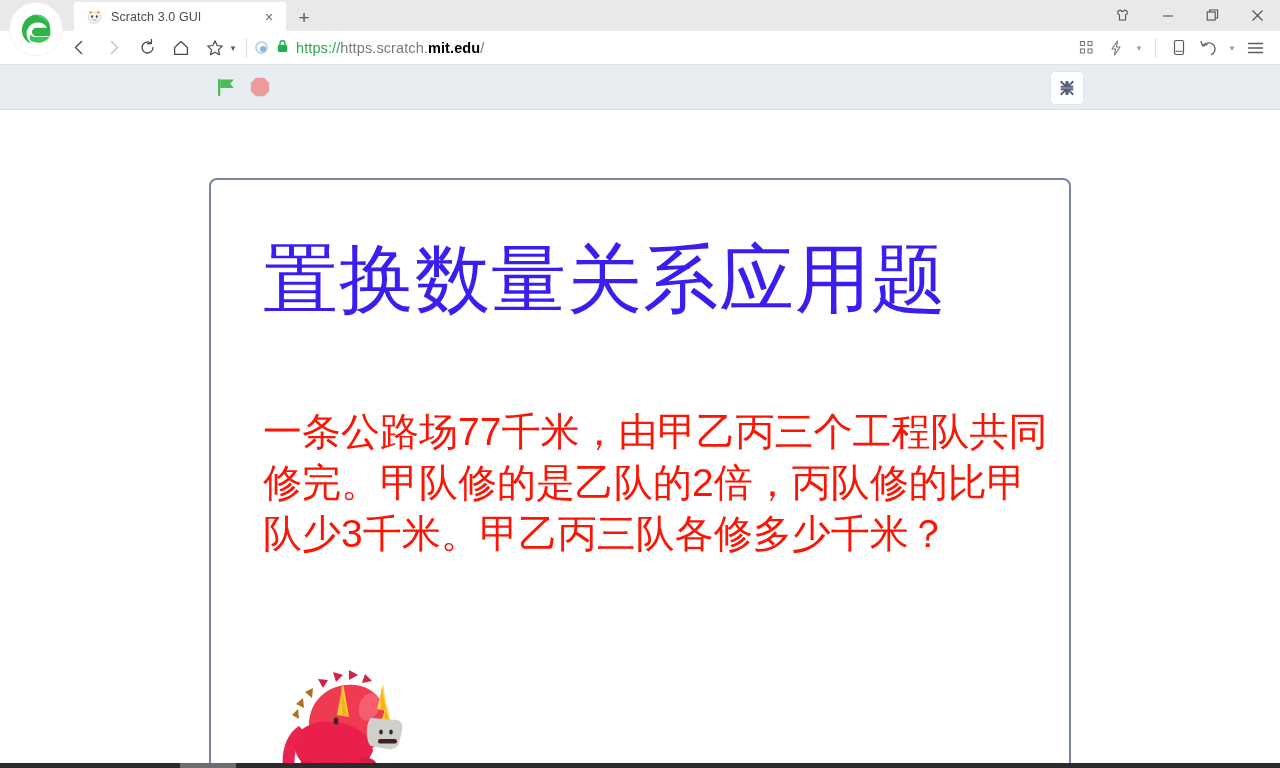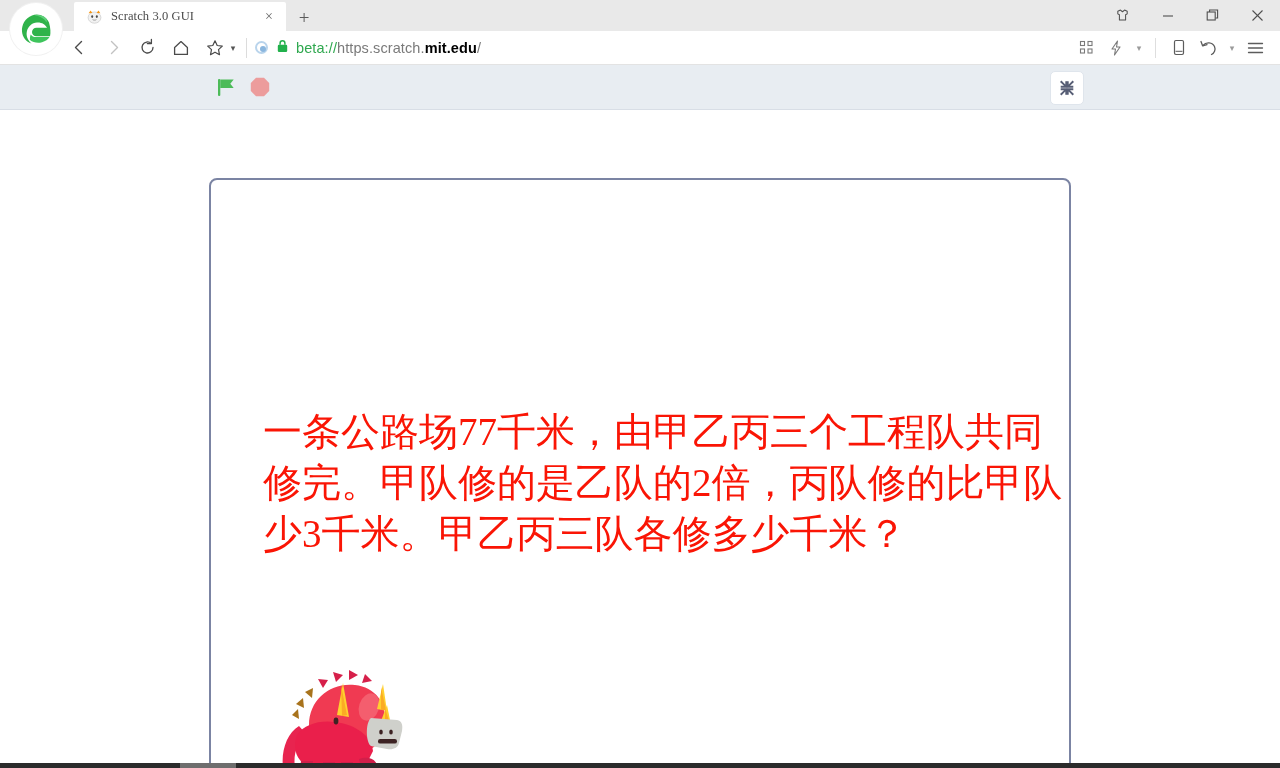--- a/index.html
+++ b/index.html
@@ -8,21 +8,21 @@
     overflow: hidden;
     font-family: "Liberation Sans", sans-serif;
     background: #ffffff;
   }
 
   
   .browser { width: 1280px; height: 768px; position: relative; background:#ffffff; }
 
   .tabstrip {
     height: 31px; background: #e9e9e9;
-    display: flex; align-items: flex-end; position: relative; font-family: Liberation Serif, serif;
+    display: flex; align-items: flex-end; position: relative;
   }
   .logo-wrap {
     width: 62px; height: 31px; position: relative; flex: 0 0 62px;
   }
   .edge-logo {
     position: absolute; left: 10px; top: 3px;
     width: 52px; height: 52px; border-radius: 50%;
     background: #ffffff; z-index: 30;
     box-shadow: 0 0 0 1px #f1f1f1;
     display: flex; align-items: center; justify-content: center;
@@ -139,21 +139,21 @@
   .stage-title {
     position: absolute; left: 52px; top: 62px;
     font-family: "DejaVu Sans", "Liberation Sans", sans-serif;
     font-size: 75px; line-height: 1;
     color: #3a1ef0; font-weight: normal;
     letter-spacing: 1px; white-space: nowrap;
   }
   .stage-body {
     position: absolute; left: 52px; top: 226px;
     width: 800px;
-    font-family: Liberation Serif, serif;
+    font-family: Liberation Sans, sans-serif;
     font-size: 39px; line-height: 51px;
     color: #fa1505; font-weight: normal;
     letter-spacing: 0px;
   }
 
   .sprite {
     position: absolute; left: 68px; top: 483px;
     width: 130px; height: 135px;
   }
 
@@ -263,21 +263,21 @@
     <div class="nav-sep"></div>
 
     <div class="urlzone">
       <span class="perm-dot"></span>
       <span class="lock">
         <svg width="13" height="14" viewBox="0 0 13 14">
           <rect x="1.8" y="5.8" width="9.4" height="7.2" rx="1.2" fill="#22b14c"></rect>
           <path d="M4.1 5.8V4.2a2.4 2.4 0 0 1 4.8 0v1.6" fill="none" stroke="#22b14c" stroke-width="1.5"></path>
         </svg>
       </span>
-      <span class="url"><span class="scheme">beta://</span><span>https.scratch.</span><span class="dom-strong">mit.edu</span><span>/</span></span>
+      <span class="url"><span class="scheme">https://</span><span>https.scratch.</span><span class="dom-strong">mit.edu</span><span>/</span></span>
     </div>
 
     <div class="navbar-right">
       <div class="nr-icon">
         <svg width="15" height="15" viewBox="0 0 15 15">
           <g fill="none" stroke="#7a7a7a" stroke-width="1.1">
             <rect x="1.5" y="1.5" width="4" height="4"></rect>
               <rect x="9" y="1.5" width="4" height="4"></rect>
             <rect x="1.5" y="9" width="4" height="4"></rect>
               <rect x="9" y="9" width="4" height="4"></rect>
@@ -338,20 +338,21 @@
             <path d="M3 16.1 4.4 17.5 8.3 13.6v3.2h1.9v-6.5H3.7v1.9H7z"></path>
             <path d="M17 16.1 15.6 17.5 11.7 13.6v3.2H9.8v-6.5h6.5v1.9H13z"></path>
           </g>
         </svg>
       </div>
     </div>
 
     <div class="stage-wrap">
       <div class="stage">
 
+        <div class="stage-title">置换数量关系应用题</div>
 
         <div class="stage-body">一条公路场77千米，由甲乙丙三个工程队共同修完。甲队修的是乙队的2倍，丙队修的比甲队少3千米。甲乙丙三队各修多少千米？</div>
 
         <div class="sprite">
           <svg width="130" height="135" viewBox="0 0 130 135">
 
             <g fill="#a8731c">
               <polygon points="20,56 13,52 19,46"></polygon>
               <polygon points="25,45 17,41 24,35"></polygon>
               <polygon points="33,35 26,29 34,25"></polygon>

